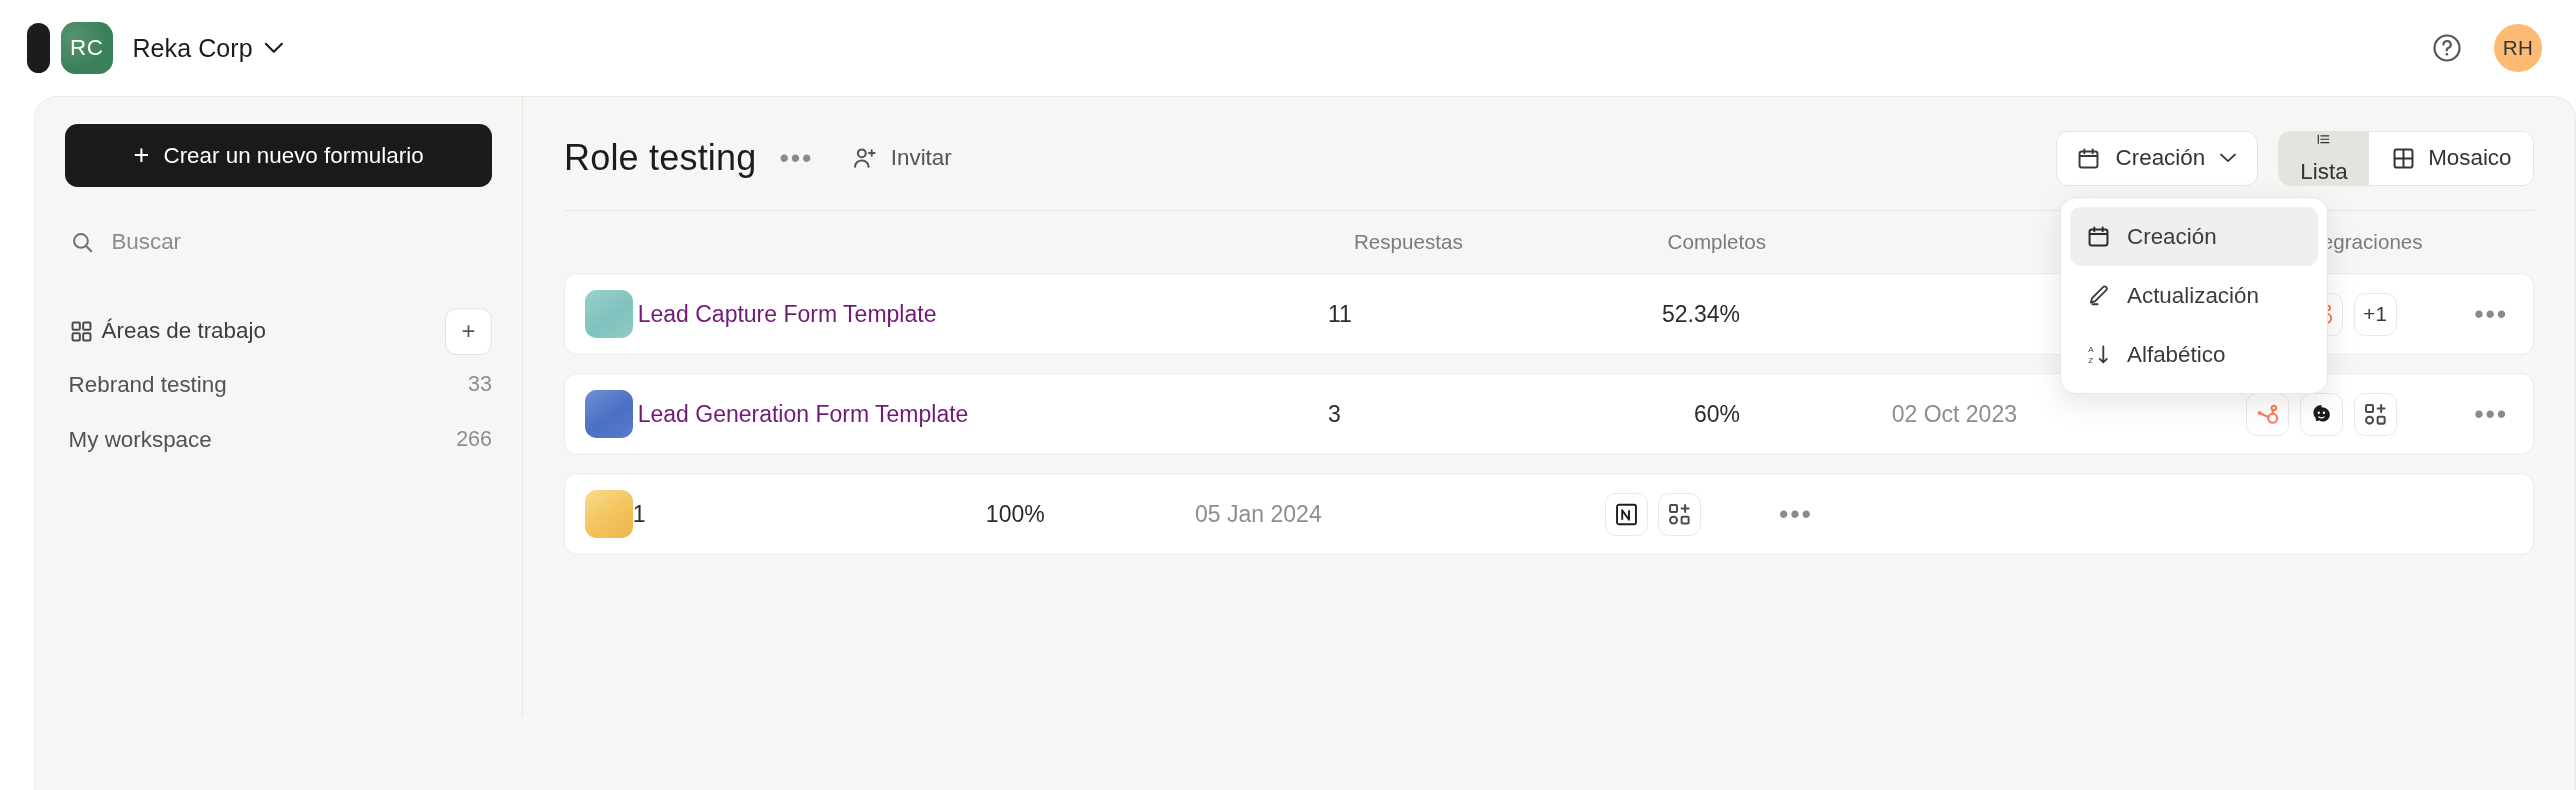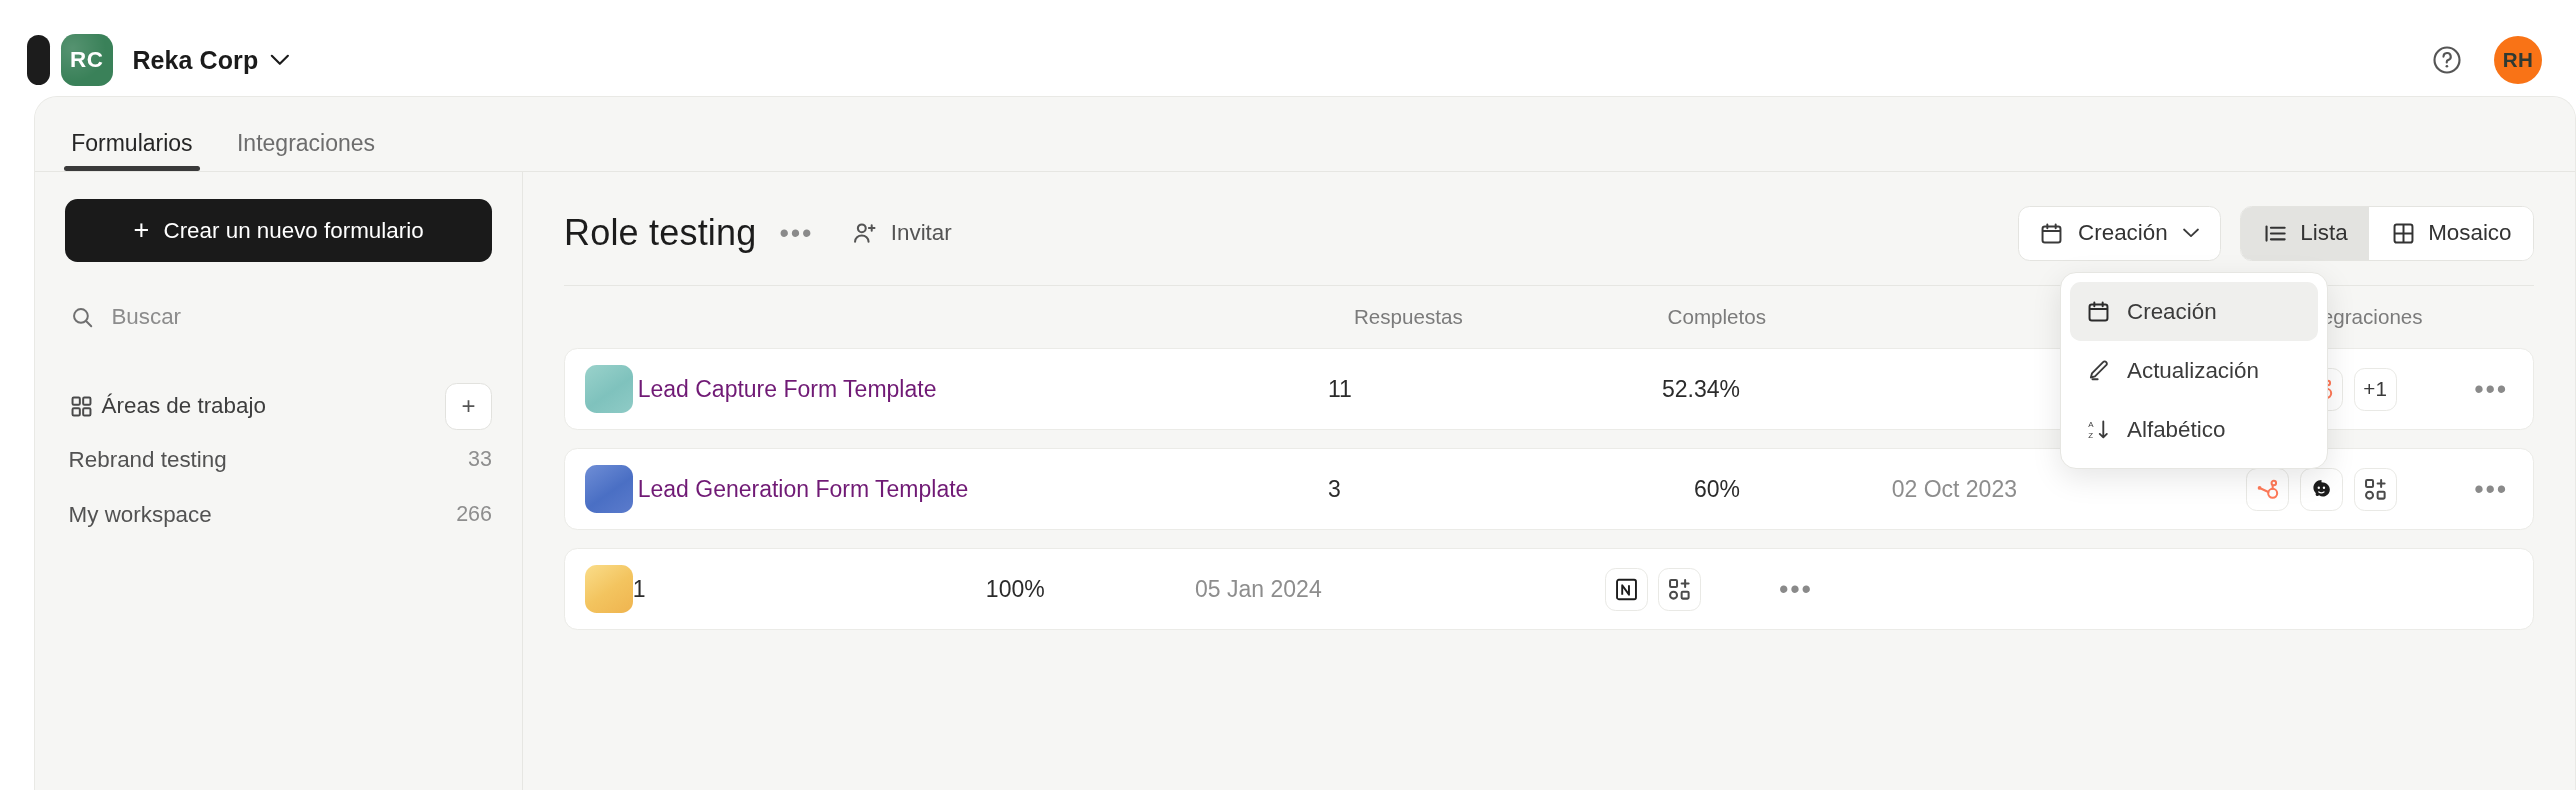--- a/index.html
+++ b/index.html
@@ -7,23 +7,23 @@
     width: 2576px; height: 791px;
     background: #ffffff;
     font-family: "Liberation Sans", sans-serif;
     -webkit-font-smoothing: antialiased;
     overflow: hidden;
   }
   .app { position: relative; width: 2576px; height: 791px; background: #ffffff; }
 
   
   .topbar {
-    position: absolute; top: 12px; left: 0; width: 2576px; height: 96px;
+    position: absolute; top: 0; left: 0; width: 2576px; height: 96px;
     background: #ffffff;
-    display: flex; align-items: center; font-weight: bold;
+    display: flex; align-items: center;
   }
   .brand-wrap { display: flex; align-items: center; padding-left: 27px; }
   .logo-pill {
     width: 23px; height: 50px; border-radius: 11.6px;
     background: #1c1c1c; flex: none;
   }
   .org-avatar {
     width: 52px; height: 52px; border-radius: 14.3px;
     background: #3a8159; margin-left: 10.7px;
     display: flex; align-items: center; justify-content: center;
@@ -40,21 +40,21 @@
     display: flex; align-items: center; gap: 11.6px; cursor: pointer;
   }
   .chev-down { display:block; }
   .topbar-right {
     margin-left: auto; display: flex; align-items: center; gap: 32px;
     padding-right: 34px;
   }
   .help-icon { width: 30px; height: 30px; display:block; cursor:pointer; }
   .user-avatar {
     width: 48px; height: 48px; border-radius: 50%;
-    background: #f97316; color: #2f3a33;
+    background: #fdba74; color: #2f3a33;
     display: flex; align-items: center; justify-content: center;
     font-size: 20.6px; letter-spacing: 0.4px; cursor: pointer;
   }
 
   
   .shell {
     position: absolute; top: 96px; left: 34px;
     width: 2542px; height: 695px;
     background: #f6f6f4;
     border-top-left-radius: 23px;
@@ -150,21 +150,21 @@
     font-size: 22.4px; color: #333; cursor: pointer;
   }
   .seg {
     height: 55px; display: flex; border-radius: 11.6px; overflow: hidden;
     border: 0.9px solid #e4e4e0; background: #ffffff;
   }
   .seg-btn {
     padding: 0 21.5px; display: flex; align-items: center; gap: 12.5px;
     font-size: 22.4px; color: #333; cursor: pointer; background: #ffffff;
   }
-  .seg-btn.active { background: #e3e3e0; }
+  .seg-btn.active { background: #e3e3e0; flex-direction: column; }
 
   
   .tbl-head {
     display: flex; align-items: center; height: 63px;
     border-top: 0.9px solid #e6e6e2;
     font-size: 20.6px; color: #7b7b7b;
   }
   .c-name  { flex: 1; }
   .c-resp  { width: 206px; text-align: left; }
   .c-comp  { width: 206px; text-align: right; }
@@ -231,28 +231,20 @@
         <circle cx="11.9" cy="17" r="1.05" fill="#555"></circle>
       </svg>
       <div class="user-avatar">
         <span>RH</span>
       </div>
     </div>
   </div>
 
   <div class="shell">
 
-    <div class="tabs">
-      <div class="tab active">
-        <span>Formularios</span>
-      </div>
-      <div class="tab">
-        <span>Integraciones</span>
-      </div>
-    </div>
 
     <div class="body-row">
 
       <div class="sidebar">
 
         <div class="create-btn">
           <span class="plus-glyph">+</span>
           <span>Crear un nuevo formulario</span>
         </div>
 

